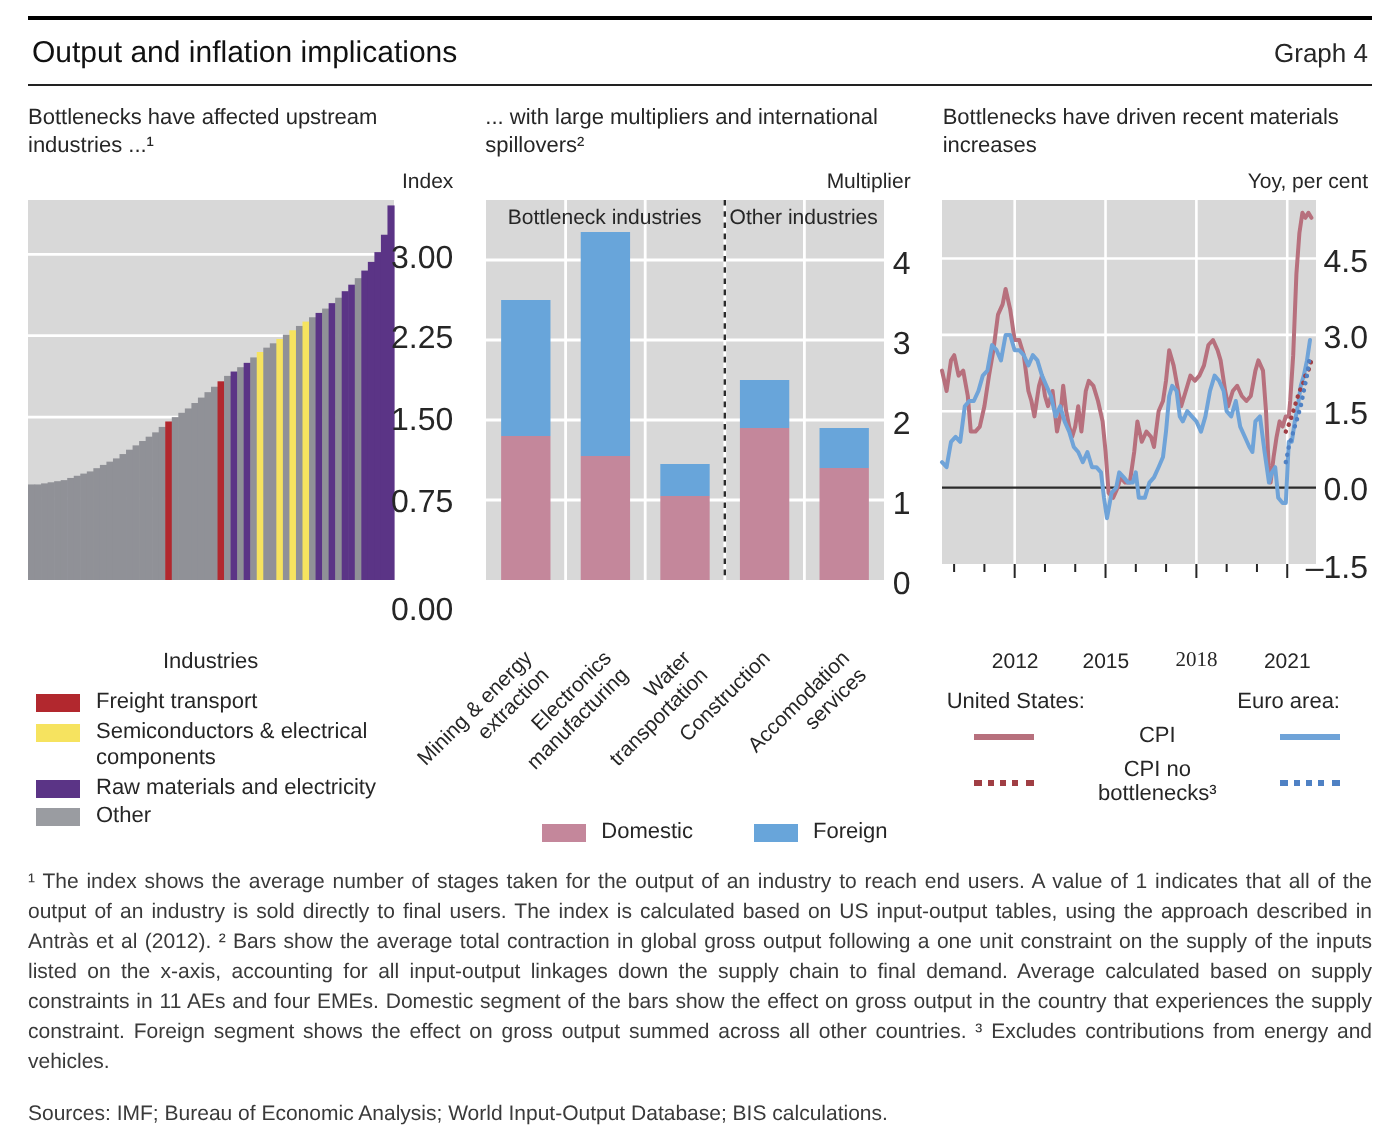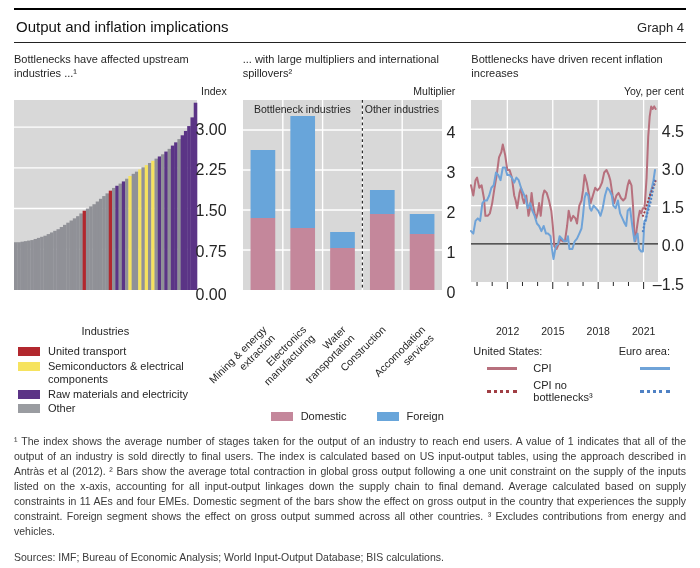--- a/index.html
+++ b/index.html
@@ -38,21 +38,21 @@
   .swatch{width:22px;height:9px;margin:2px 8px 0 0;flex:none;}
   .legend-mid{margin-top:8px;font-size:11px;padding-left:16px;}
   .legend-mid .items{display:flex;gap:30px;margin-top:3px;padding-left:12px;}
   .legend-mid .item{display:flex;}
   .legend-right{margin-top:5px;font-size:11px;}
   .lr-head{display:flex;justify-content:space-between;padding:0 16px 0 2px;}
   .lr-row{display:flex;align-items:center;margin-top:5px;}
   .lr-sw{width:62px;display:flex;justify-content:center;}
   .line-sw{width:30px;height:3px;}
   .line-sw.dotted{height:0;background:none !important;border-top:3px dotted;}
-  .lr-label{flex:1;}
+  .lr-label{flex:1;text-align:center;}
   .footnotes{margin-top:12px;font-size:10.5px;line-height:15px;text-align:justify;color:#3a3a3a;}
   .sources{margin-top:12px;font-size:10.5px;color:#3a3a3a;}
   .rule-bottom{margin-top:11px;height:2px;background:#000;}
 </style>
 </head>
 <body>
 
 <div class="page">
   <div class="rule-thick"></div>
 
@@ -131,33 +131,33 @@
               <rect x="173.19642857142856" y="26.05714285714285" width="3.5678571428571426" height="163.94285714285715" fill="#5b3486"></rect>
               <rect x="176.46428571428572" y="17.371428571428567" width="3.5678571428571426" height="172.62857142857143" fill="#5b3486"></rect>
               <rect x="179.73214285714286" y="2.714285714285694" width="3.5678571428571426" height="187.2857142857143" fill="#5b3486"></rect>
             </svg>
           </div>
         <div class="ylabels" id="ylab-left">
             <div style="top: 20.6429px;">3.00</div>
             <div style="top: 61.3571px;">2.25</div>
             <div style="top: 102.071px;">1.50</div>
             <div style="top: 142.786px;">0.75</div>
-            <div style="top: 186px;">0.00</div>
+            <div style="top: 197px;">0.00</div>
           </div>
       </div>
       <div class="xrow">
         <div class="xarea">
           <div class="xlabel-center">Industries</div>
         </div>
         <div class="yspacer"></div>
       </div>
       <div class="legend-left">
         <div class="item">
           <span class="swatch" style="background: rgb(178, 40, 46);"></span>
-          <span>United transport</span>
+          <span>Freight transport</span>
         </div>
         <div class="item">
           <span class="swatch" style="background: rgb(246, 227, 95);"></span>
           <span>Semiconductors &amp; electrical components</span>
         </div>
         <div class="item">
           <span class="swatch" style="background: rgb(91, 52, 134);"></span>
           <span>Raw materials and electricity</span>
         </div>
         <div class="item">
@@ -237,21 +237,21 @@
           </div>
           <div class="item">
             <span class="swatch" style="background: rgb(104, 165, 218);"></span>
             <span>Foreign</span>
           </div>
         </div>
       </div>
     </div>
 
     <div class="panel panel-right">
-      <div class="panel-title">Bottlenecks have driven recent inflation increases</div>
+      <div class="panel-title">Bottlenecks have driven recent materials increases</div>
       <div class="unit">Yoy, per cent</div>
       <div class="chart-row">
         <div class="plot" id="plot-right">
             <svg width="187" height="190">
               <rect x="0" y="0" width="187" height="182" fill="#d8d8d8"></rect>
               <line x1="36.340080971660896" x2="36.340080971660896" y1="0" y2="182" stroke="#ffffff" stroke-width="1.3"></line>
               <line x1="81.7651821862353" x2="81.7651821862353" y1="0" y2="182" stroke="#ffffff" stroke-width="1.3"></line>
               <line x1="127.19028340080969" x2="127.19028340080969" y1="0" y2="182" stroke="#ffffff" stroke-width="1.3"></line>
               <line x1="172.61538461538407" x2="172.61538461538407" y1="0" y2="182" stroke="#ffffff" stroke-width="1.3"></line>
               <line x1="0" x2="187" y1="105.63636363636364" y2="105.63636363636364" stroke="#ffffff" stroke-width="1.3"></line>
@@ -281,21 +281,21 @@
             <div style="top: 60.9545px;">3.0</div>
             <div style="top: 99.1364px;">1.5</div>
             <div style="top: 137.318px;">0.0</div>
             <div style="top: 175.5px;">–1.5</div>
           </div>
       </div>
       <div class="xrow">
         <div class="xarea" id="xarea-right">
             <div class="year-label" style="left: 19.4332%;">2012</div>
             <div class="year-label" style="left: 43.7247%;">2015</div>
-            <div class="year-label" style="left: 68.0162%;">2018</div>
+            <div class="year-label" style="left: 68.0162%; font-family: Liberation Serif, serif;">2018</div>
             <div class="year-label" style="left: 92.3077%;">2021</div>
           </div>
         <div class="yspacer"></div>
       </div>
       <div class="legend-right">
         <div class="lr-head">
           <span>United States:</span>
           <span>Euro area:</span>
         </div>
         <div class="lr-row">

